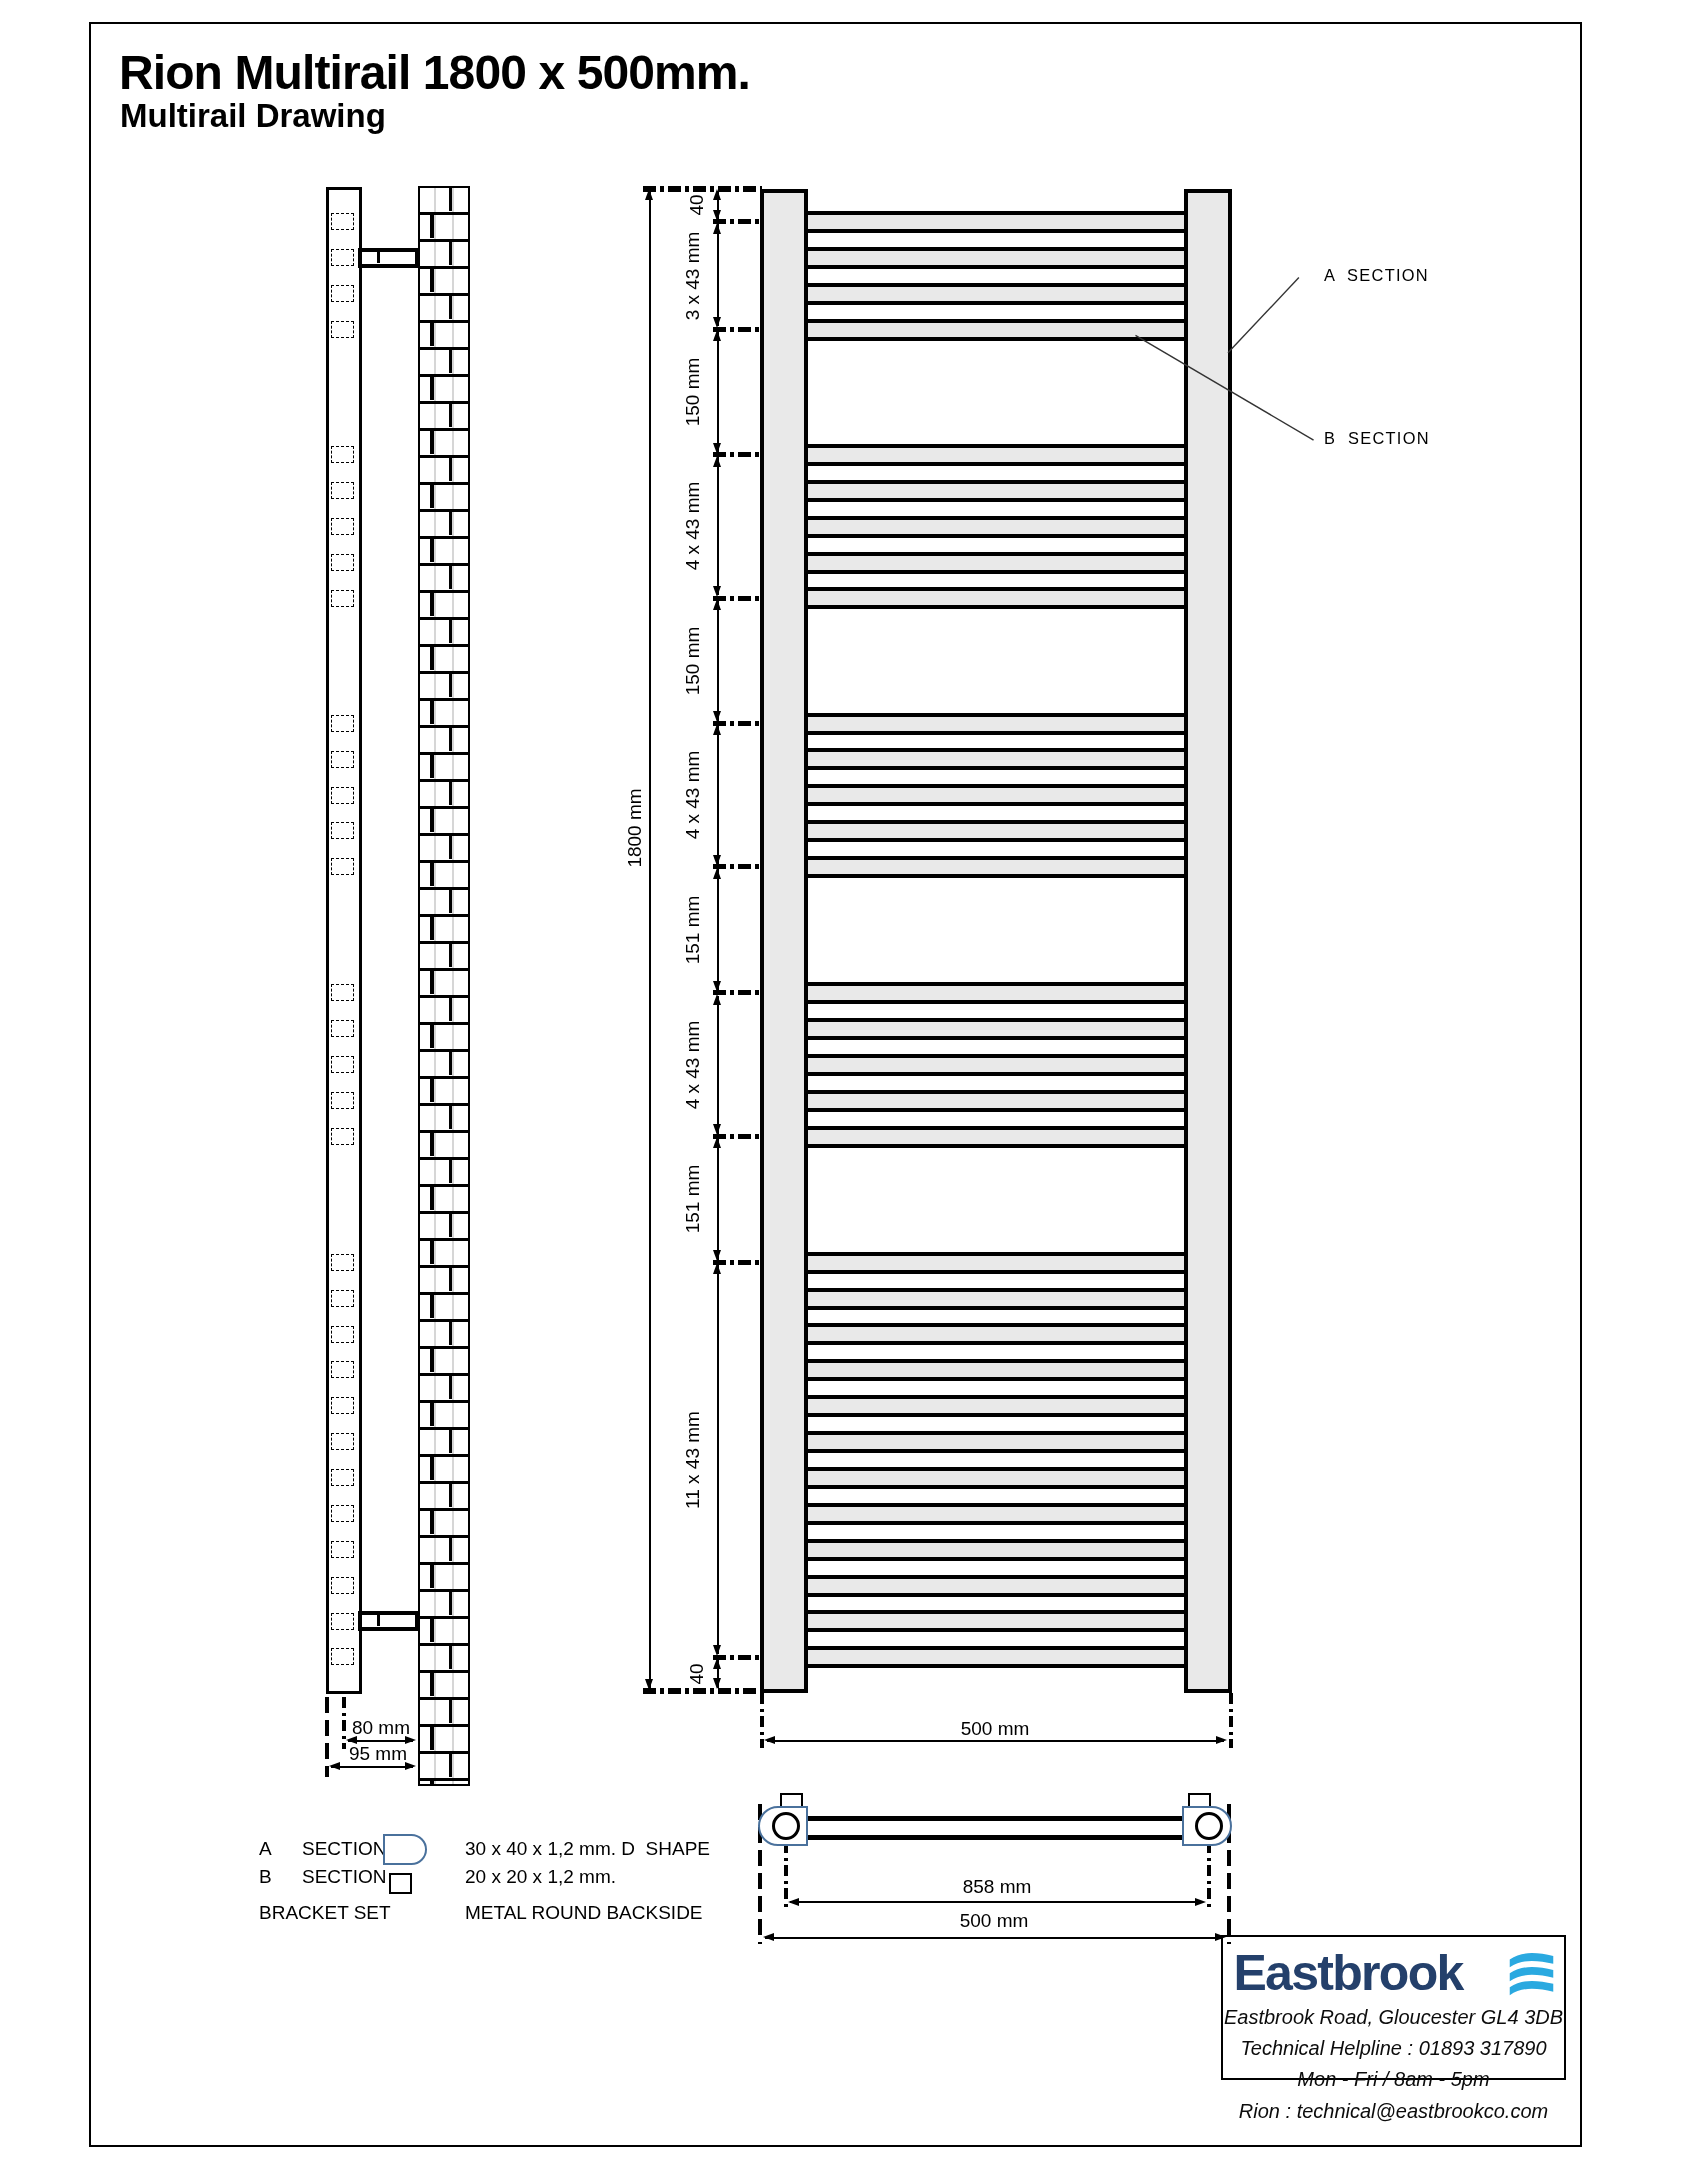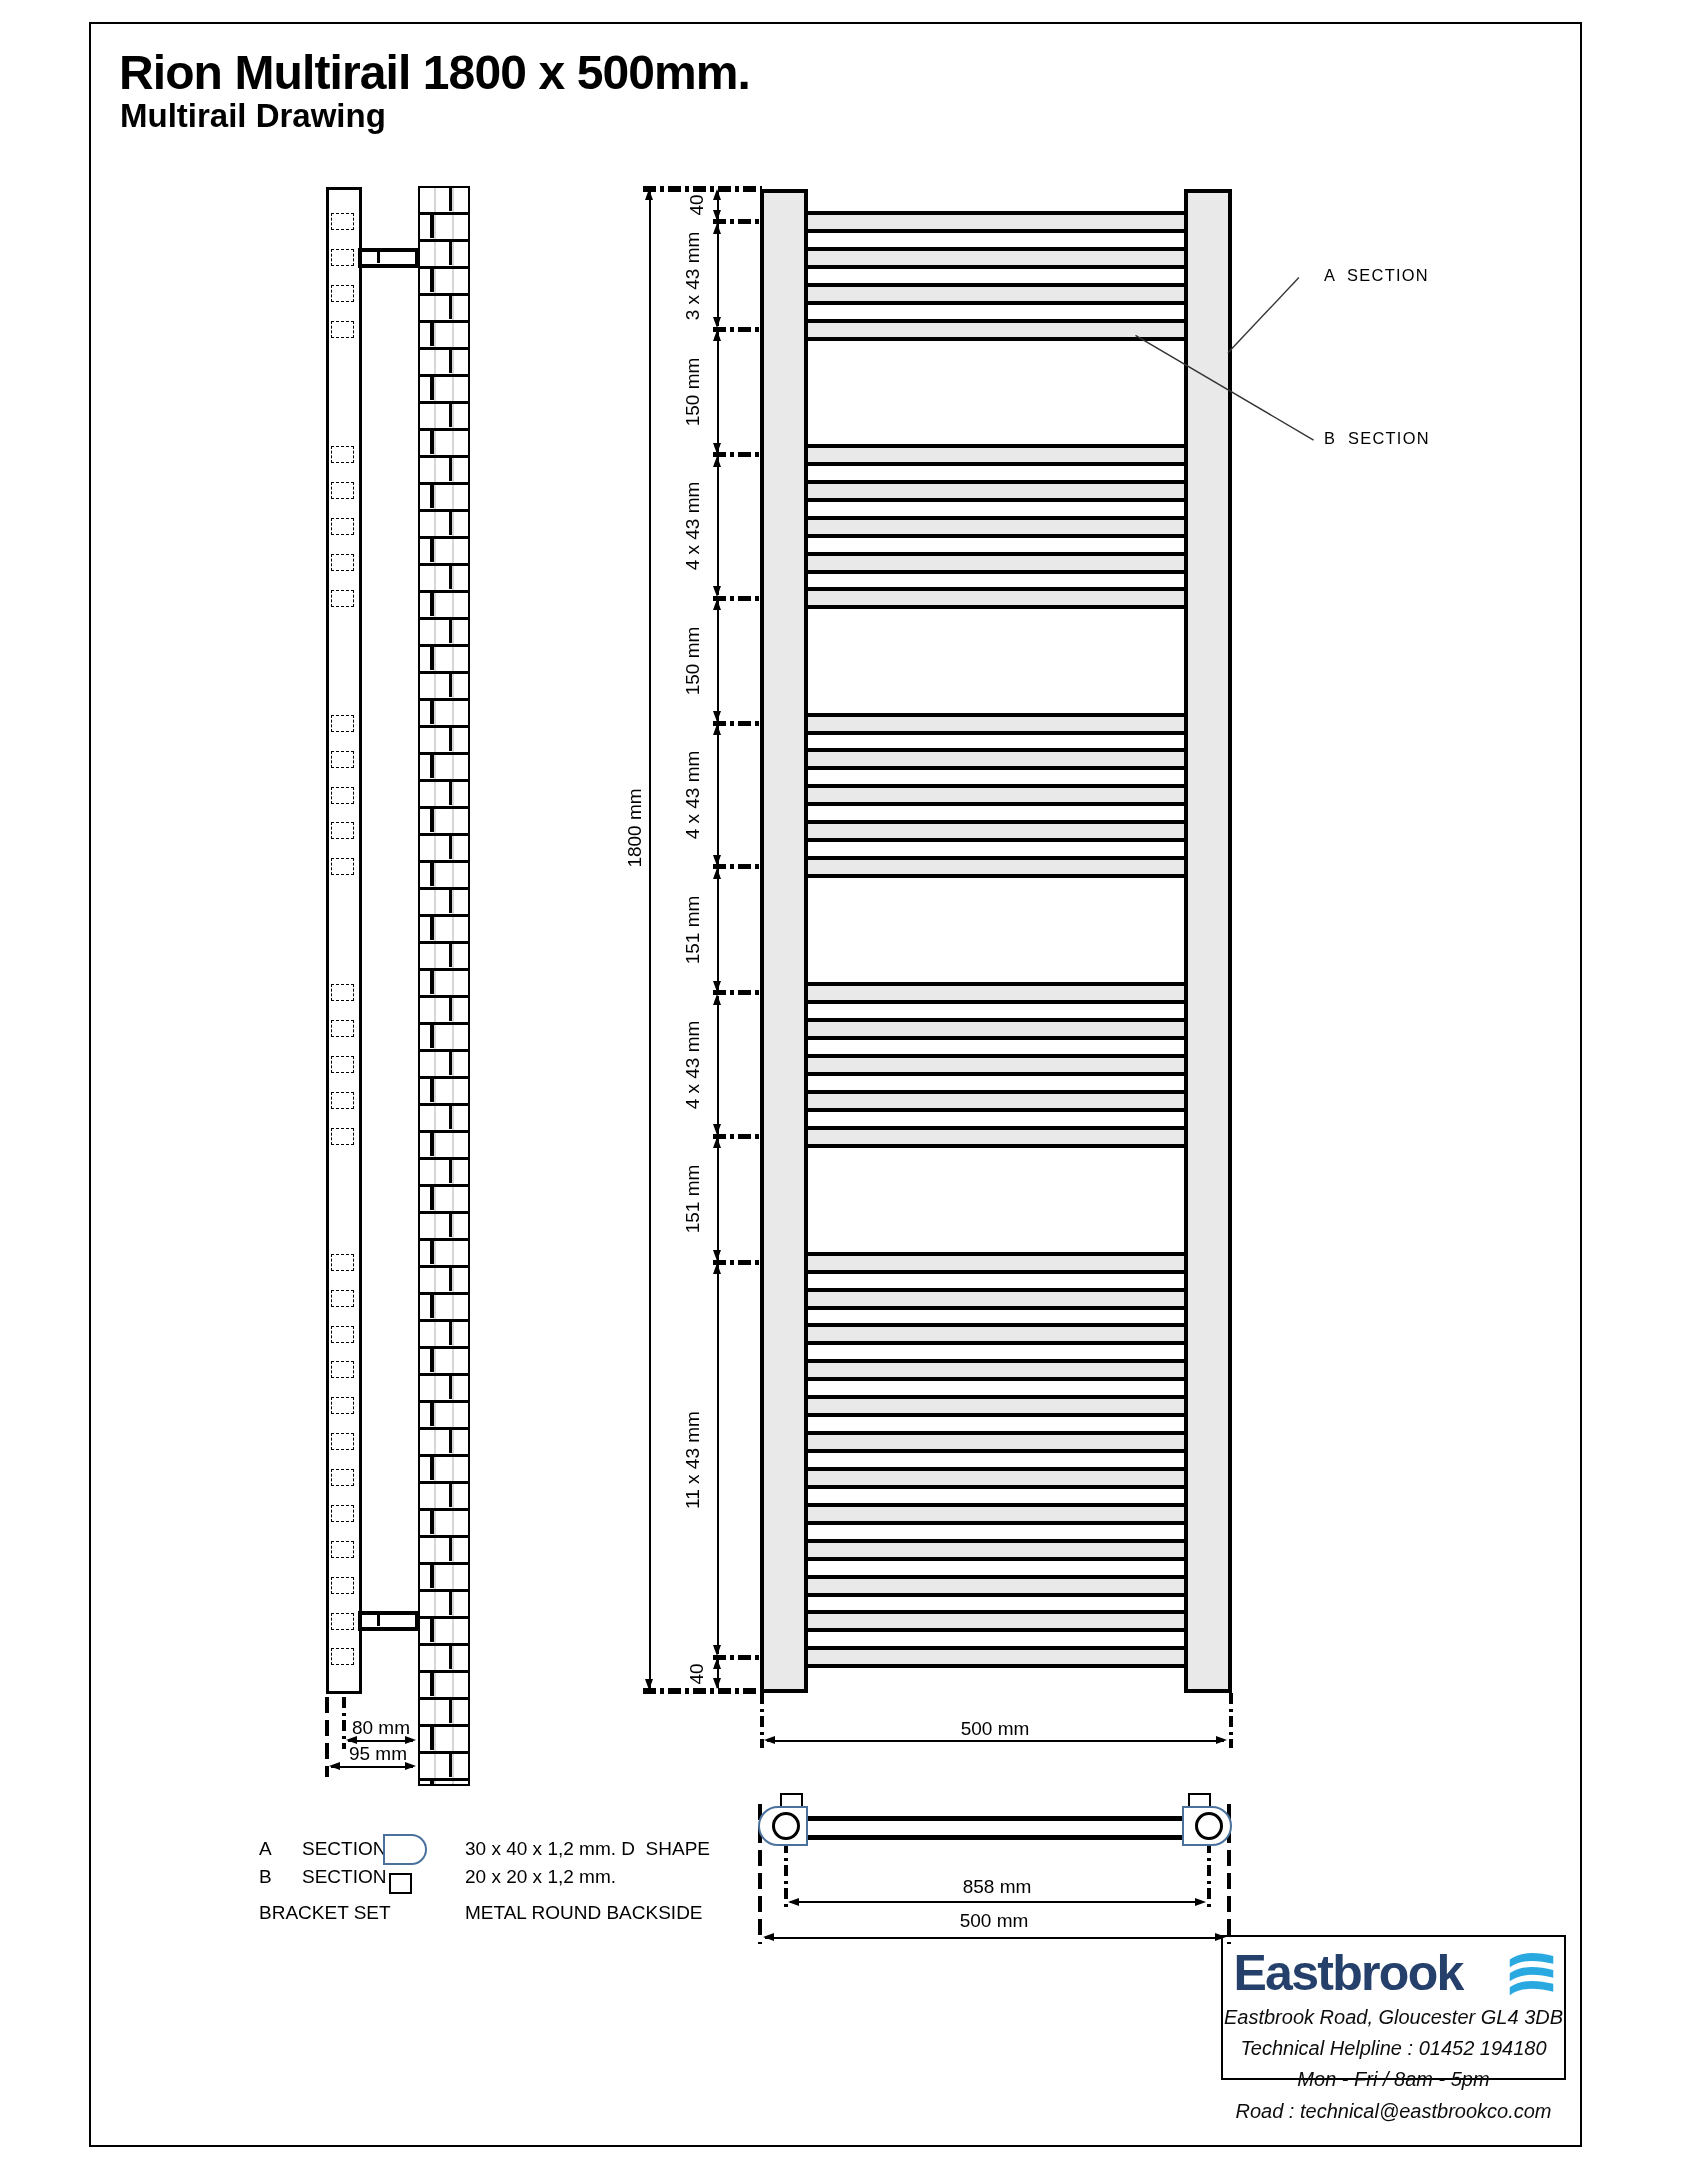--- a/index.html
+++ b/index.html
@@ -443,19 +443,19 @@
       <span id="brand-logo-text">Eastbrook</span>
       <span id="brand-wave-icon">
         <svg width="47" height="47" viewBox="0 0 54 54">
           <path d="M2 12 C 16 2, 34 4, 52 8 L 52 17 C 34 13, 16 11, 2 21 Z" fill="#2aa9e0"></path>
           <path d="M2 28 C 16 18, 34 20, 52 24 L 52 33 C 34 29, 16 27, 2 37 Z" fill="#2aa9e0"></path>
           <path d="M2 44 C 16 34, 34 36, 52 40 L 52 49 C 34 45, 16 43, 2 53 Z" fill="#2aa9e0"></path>
         </svg>
       </span>
     </div>
     <div class="brand-line" style="top:69px;">Eastbrook Road, Gloucester GL4 3DB</div>
-    <div class="brand-line" style="top:100px;">Technical Helpline : 01452 194180</div>
+    <div class="brand-line" style="top:100px;">Technical Helpline : 01893 317890</div>
     <div class="brand-line" style="top:131px;">Mon - Fri / 8am - 5pm</div>
-    <div class="brand-line" style="top:163px;">Road : technical@eastbrookco.com</div>
+    <div class="brand-line" style="top:163px;">Rion : technical@eastbrookco.com</div>
   </div>
 
 </div>
 
 
 </body></html>

